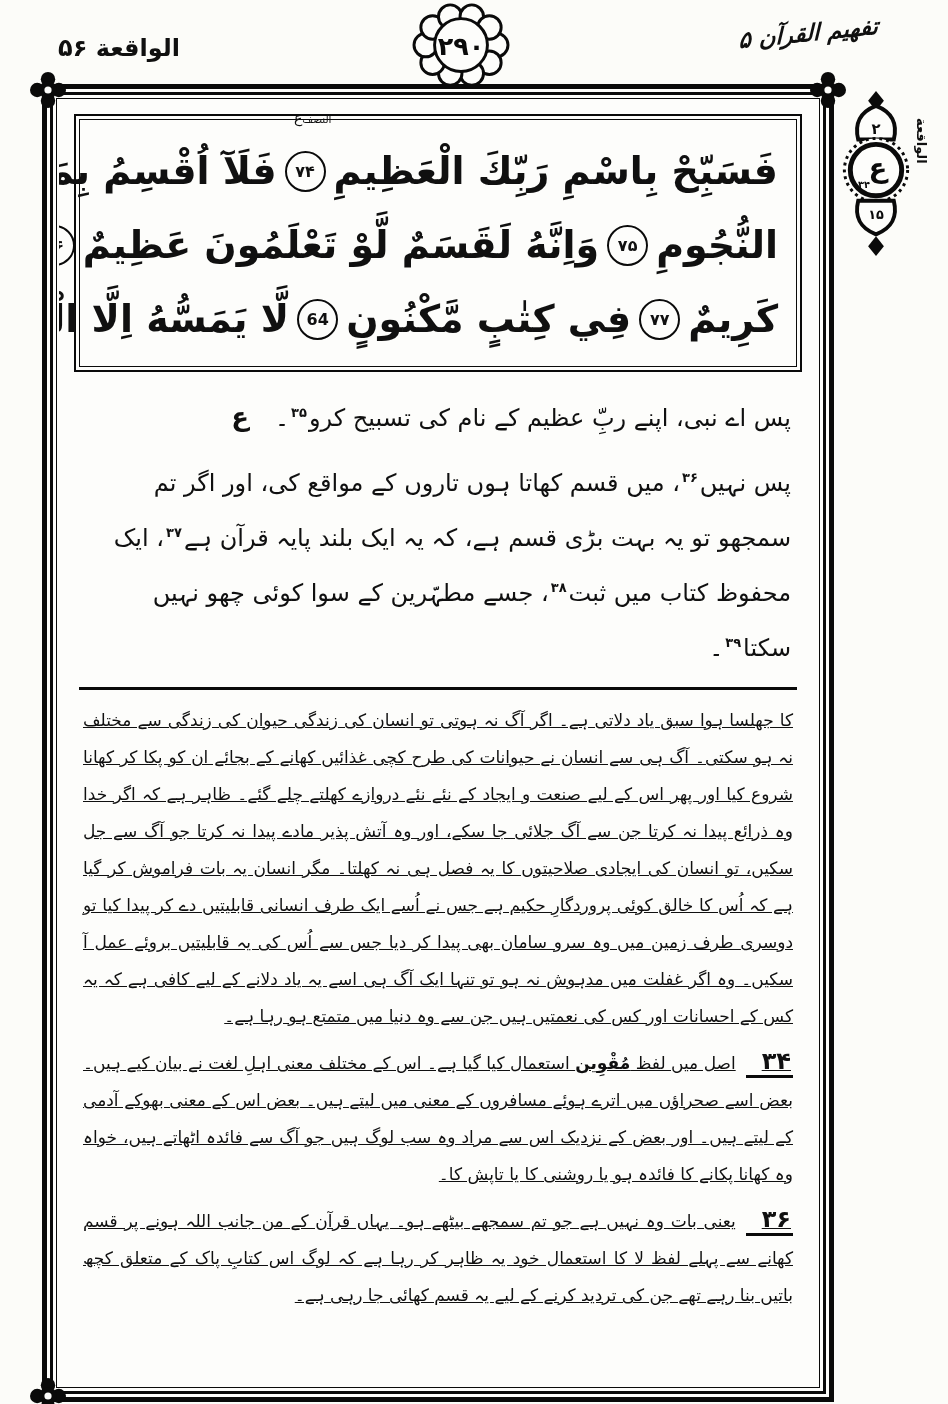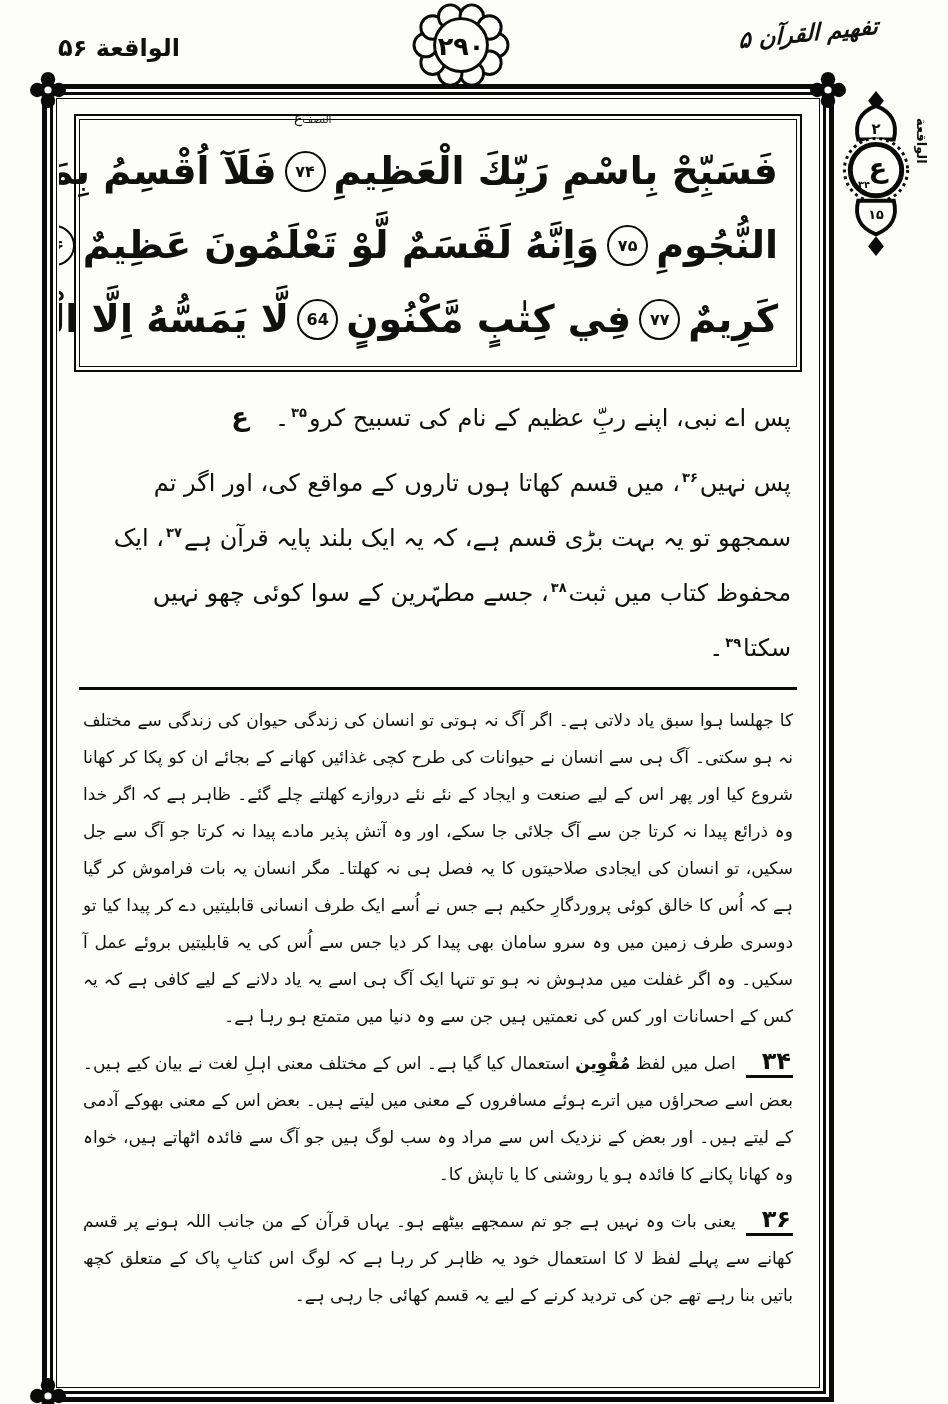--- a/index.html
+++ b/index.html
@@ -48,21 +48,21 @@
   .translation{padding:16px 26px 6px;direction:rtl;
     font-size:24px;line-height:50px;}
   .translation sup{font-size:13px;font-weight:bold;margin:0 2px;}
   .t-p1{margin-bottom:10px;}
   .ruku-ain{font-weight:bold;margin-right:26px;font-size:26px;}
   .divider{margin:8px 20px 0;border-top:3px solid #0a0a0a;}
 
   
   .commentary{padding:12px 24px 0;direction:rtl;text-align:justify;
     font-size:17px;line-height:37px;}
-  .commentary p{margin:0 0 10px;}
+  .commentary p{margin:0 0 10px;text-decoration:underline;}
   .fn-num{font-weight:bold;font-size:24px;margin-left:10px;
     border-bottom:3px solid #0a0a0a;padding:0 2px 0 16px;line-height:1;}
   .term{font-weight:bold;}
 </style>
 </head>
 <body>
 
 <div class="hdr-left">الواقعة ۵۶</div>
 
 <div class="hdr-right">تفهيم القرآن ۵</div>

